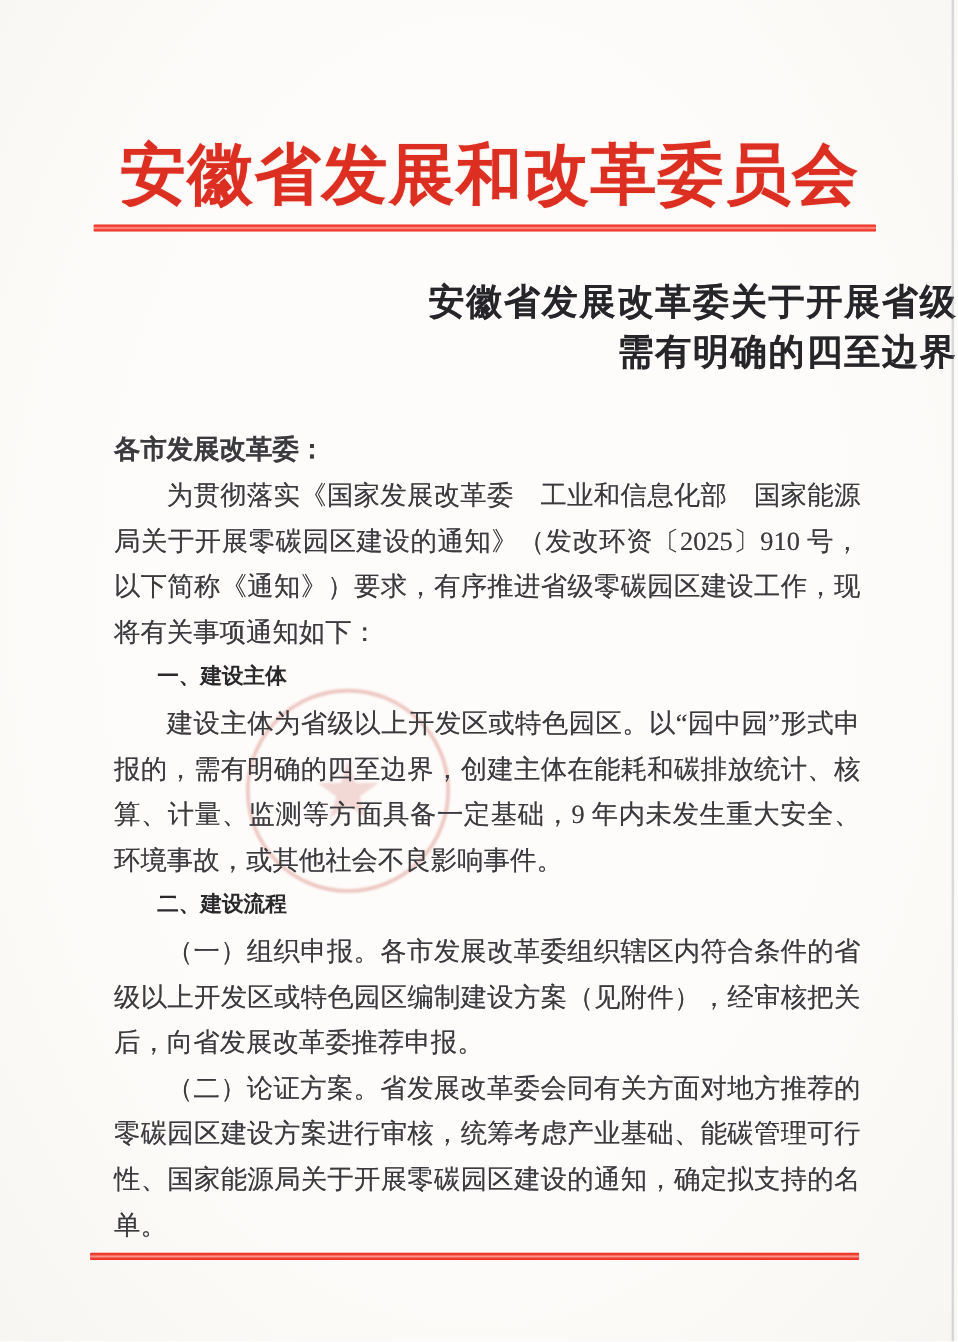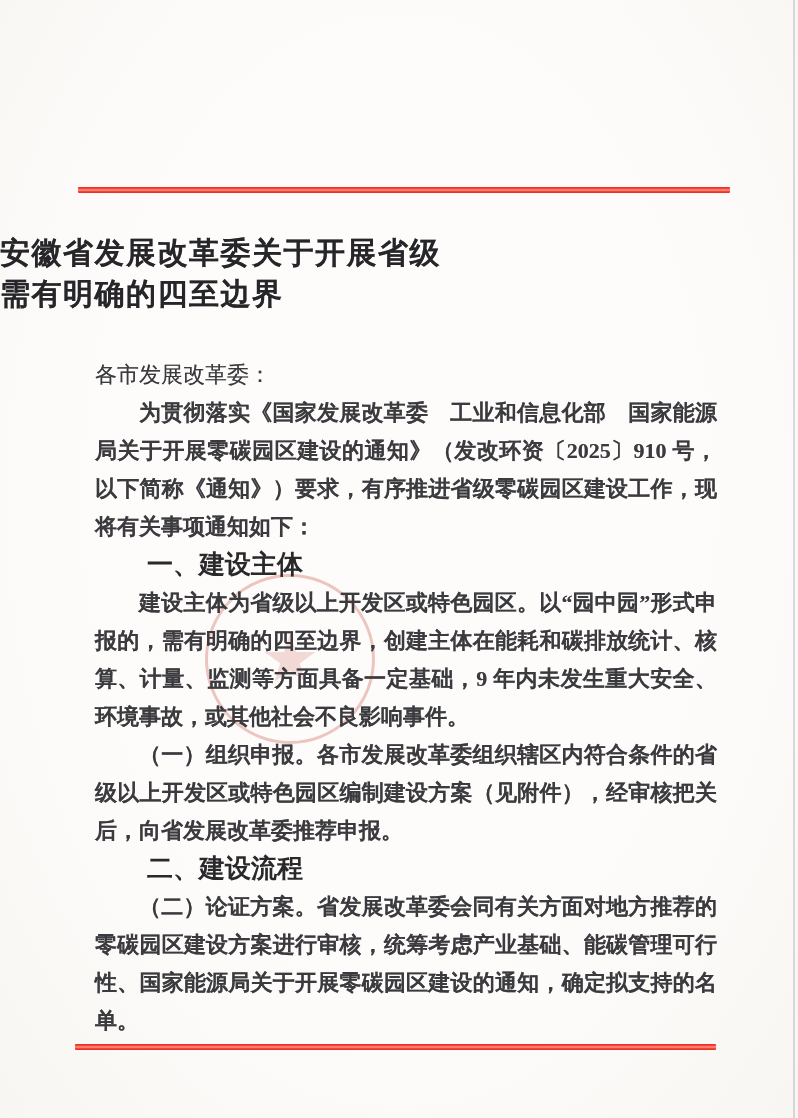--- a/index.html
+++ b/index.html
@@ -25,38 +25,38 @@
   .rule {
     position:absolute; height:6px; border-radius:1px;
     background:linear-gradient(to bottom,#e8291d 0%,#f3473a 28%,#ff9b91 50%,#f3473a 72%,#e8291d 100%);
   }
   .rule-top    { left:78px; width:652px; top:187px; }
   .rule-bottom { left:75px; width:641px; top:1044px; }
 
   
   .doc-title {
     position:absolute; top:232px; left:0; width:100%;
-    text-align:left; font-size:30px; font-weight:700;
+    text-align:right; font-size:30px; font-weight:700;
     line-height:41px; letter-spacing:1.5px; color:#26262a;
     text-shadow:0 0 0.5px rgba(0,0,0,0.5);
   }
 
   
   .body-text {
     position:absolute; top:356px; left:95px; width:622px;
     font-size:22px; line-height:38px; color:#3b3b3f;
     text-align:justify; z-index:2;
     text-shadow:0 0 0.4px rgba(40,40,45,0.55);
   }
   .body-text p { margin:0; padding:0; }
-  .para { text-indent:2em;font-weight:bold; }
-  .salutation { text-indent:0; }
+  .para { text-indent:2em; }
+  .salutation { text-indent:0;font-weight:bold; }
   .heading {
-    font-family:Liberation Serif, serif;
-    font-weight:700; color:#29292c; font-size:26px;
+    font-family:Liberation Mono, monospace;
+    font-weight:700; color:#29292c; font-size:18px;
     text-shadow:none;
   }
 
   
   .seal {
     position:absolute; left:205px; top:574px; width:164px; height:164px;
     border:3px solid rgba(205,82,68,0.32); border-radius:50%;
     z-index:1; filter:blur(0.7px);
     display:flex; align-items:center; justify-content:center;
   }
@@ -66,39 +66,40 @@
   .edge-right {
     position:absolute; top:0; right:3px; width:2px; height:100%;
     background:rgba(140,140,152,0.30);
   }
 </style>
 </head>
 <body>
 
 <div class="page">
 
+  <div class="letterhead">安徽省发展和改革委员会</div>
 
   <div class="rule rule-top"></div>
 
   <div class="doc-title">
     <div>安徽省发展改革委关于开展省级</div>
     <div>需有明确的四至边界</div>
   </div>
 
   <div class="seal">
     <span class="seal-star">★</span>
   </div>
 
   <div class="body-text">
     <p class="salutation">各市发展改革委：</p>
     <p class="para">为贯彻落实《国家发展改革委　工业和信息化部　国家能源局关于开展零碳园区建设的通知》（发改环资〔2025〕910 号，以下简称《通知》）要求，有序推进省级零碳园区建设工作，现将有关事项通知如下：</p>
     <p class="para heading">一、建设主体</p>
     <p class="para">建设主体为省级以上开发区或特色园区。以“园中园”形式申报的，需有明确的四至边界，创建主体在能耗和碳排放统计、核算、计量、监测等方面具备一定基础，9 年内未发生重大安全、环境事故，或其他社会不良影响事件。</p>
+    <p class="para heading">二、建设流程</p>
     <p class="para">（一）组织申报。各市发展改革委组织辖区内符合条件的省级以上开发区或特色园区编制建设方案（见附件），经审核把关后，向省发展改革委推荐申报。</p>
-    <p class="para heading">二、建设流程</p>
     <p class="para">（二）论证方案。省发展改革委会同有关方面对地方推荐的零碳园区建设方案进行审核，统筹考虑产业基础、能碳管理可行性、国家能源局关于开展零碳园区建设的通知，确定拟支持的名单。</p>
   </div>
 
   <div class="rule rule-bottom"></div>
 
   <div class="edge-right"></div>
 
 </div>
 
 </body></html>

